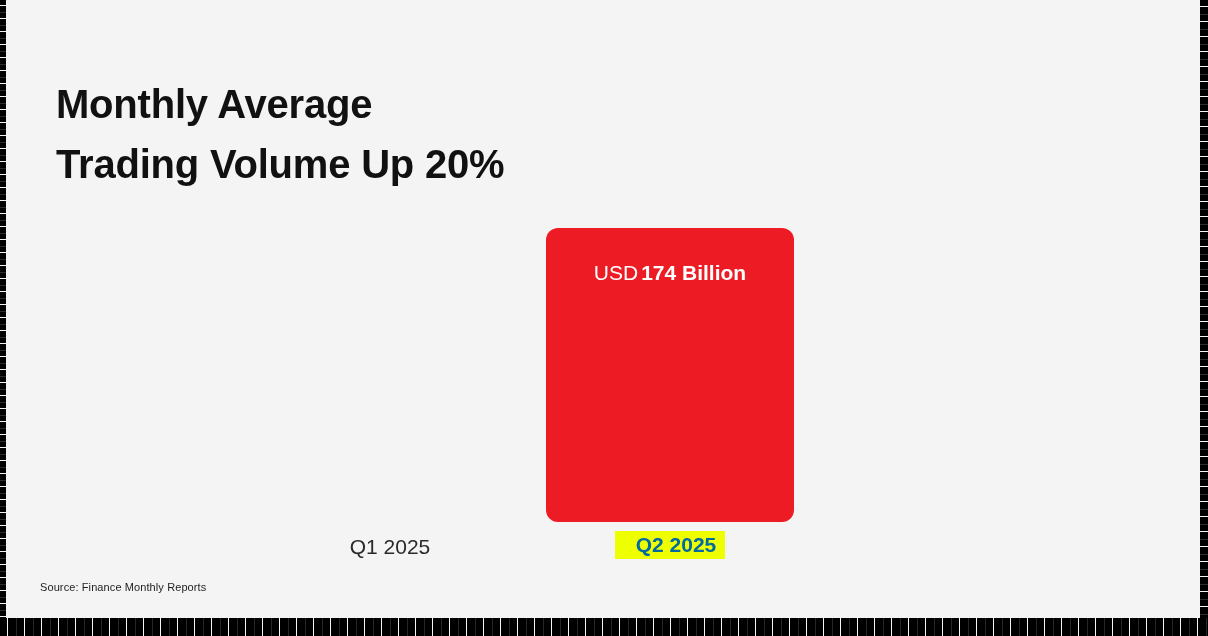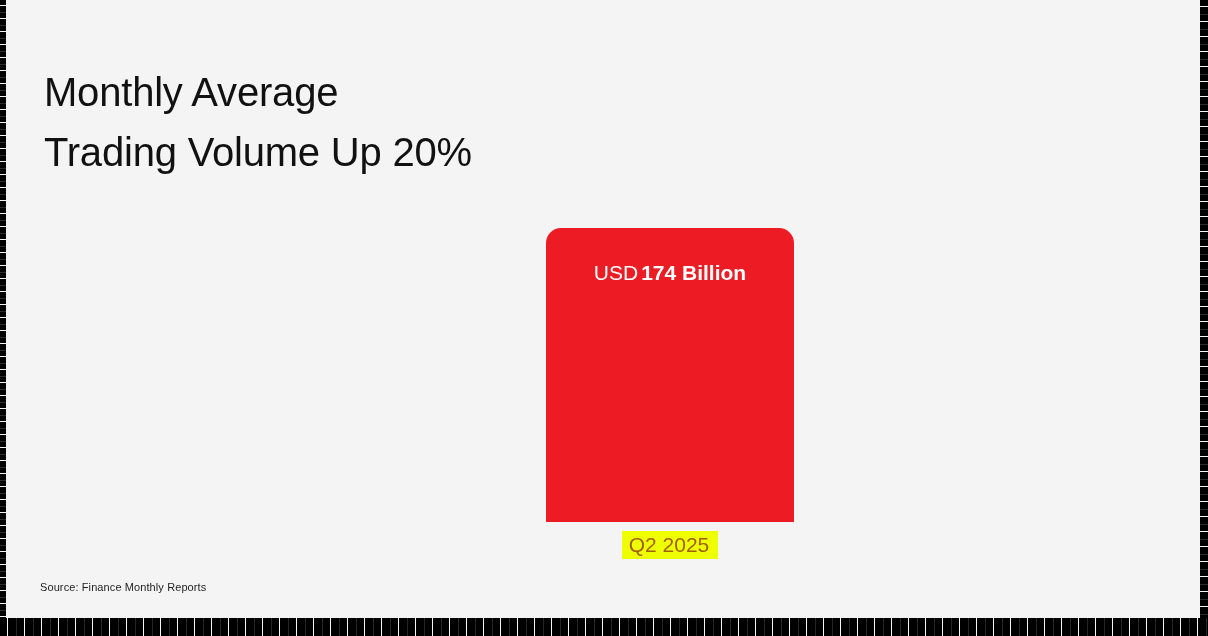--- a/index.html
+++ b/index.html
@@ -68,23 +68,23 @@
       #262626 16px, #262626 17px
     );
   }
 
   
   .headline {
     position: absolute;
     left: 40px;
     top: 58px;
     width: 700px;
-    margin: 4px;
+    margin: 16px;
     font-size: 40px;
-    font-weight: 400;
+    font-weight: 700;
     line-height: 60px;
     letter-spacing: -0.2px;
     color: #111111;
     white-space: pre-line;
   }
 
   
   .chart {
     position: absolute;
     left: 0;
@@ -93,20 +93,21 @@
     height: 636px;
   }
 
   .bar {
     position: absolute;
     border-top-left-radius: 15px;
     border-top-right-radius: 15px;
     border-bottom-left-radius: 0;
     border-bottom-right-radius: 0;
     box-sizing: border-box;
+    border-radius: 12px;
   }
 
   .bar-q1 {
     left: 265px;
     top: 282px;
     width: 250px;
     height: 240px;
     background: #1b1b1b;
   }
 
@@ -157,23 +158,23 @@
   }
 
   .cat-q2-wrap {
     left: 546px;
     top: 531px;
     width: 248px;
   }
   .cat-q2-wrap .hl {
     display: inline-block;
     background: #edff00;
-    color: #a16207;
-    font-weight: 400;
-    padding: 3px 9px 4px 7px;
+    color: #0369a1;
+    font-weight: 700;
+    padding: 3px 9px 4px 21px;
     line-height: 21px;
   }
 
   
   .source {
     position: absolute;
     left: 40px;
     top: 580px;
     font-size: 11px;
     line-height: 14px;
@@ -196,20 +197,21 @@
 
   <div class="chart">
 
 
     <div class="bar bar-q2">
       <div class="bar-value">
         <span class="unit">USD</span><span class="amount">174 Billion</span>
       </div>
     </div>
 
+    <div class="cat-label cat-q1">Q1 2025</div>
 
     <div class="cat-label cat-q2-wrap">
       <span class="hl">Q2 2025</span>
     </div>
 
   </div>
 
   <div class="source">Source: Finance Monthly Reports</div>
 
 </div>

